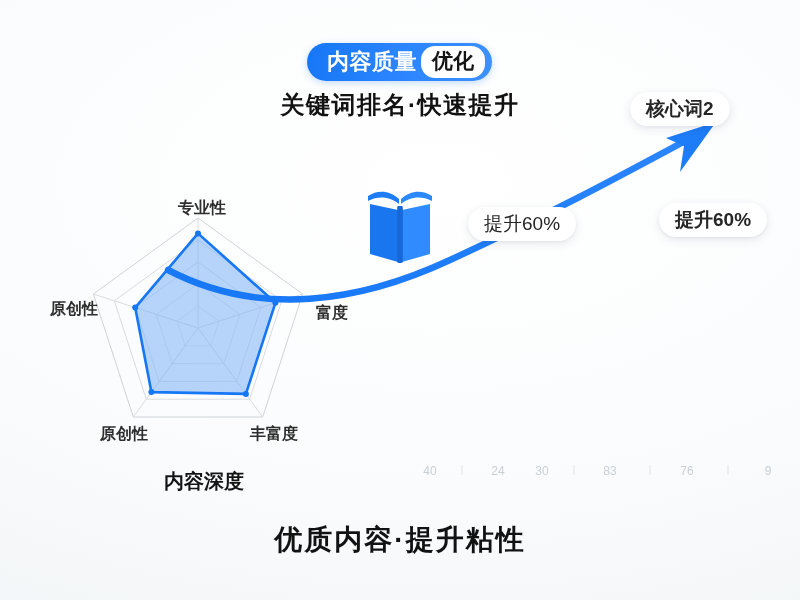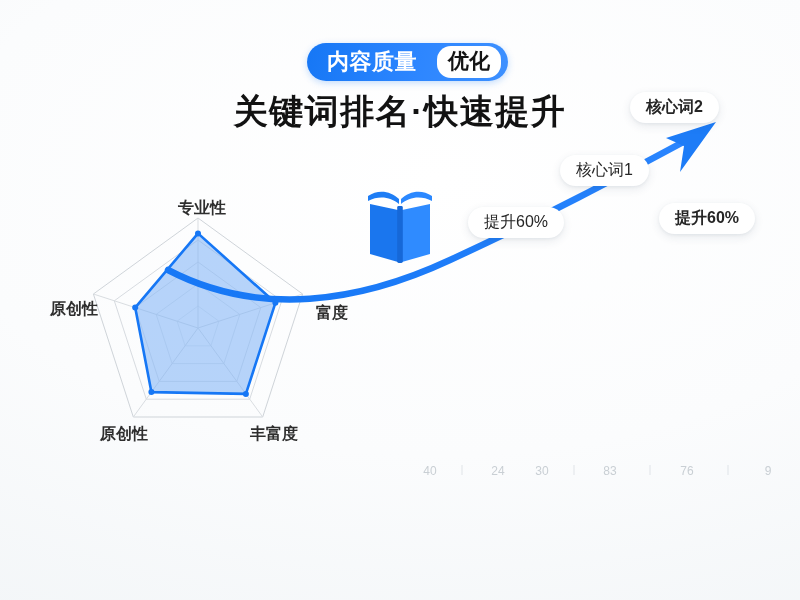--- a/index.html
+++ b/index.html
@@ -12,49 +12,49 @@
     color:#1a1a1a;
   }
   #stage { position:absolute; inset:0; }
 
   
   .badge {
     position:absolute; left:307px; top:43px;
     height:38px; padding:0 7px 0 20px;
     background:linear-gradient(100deg,#1677f5 0%,#2d86ff 55%,#3d90ff 100%);
     border-radius:19px;
-    display:flex; align-items:center; gap:20px;
+    display:flex; align-items:center; gap:4px;
     box-shadow:0 2px 7px rgba(22,119,245,.26);
   }
   .badge-main {
     color:#fff; font-size:22px; font-weight:700; letter-spacing:.5px;
     line-height:1; white-space:nowrap;
   }
   .badge-pill {
     background:#fff; color:#141414; font-size:21px; font-weight:700;
     border-radius:14px; padding:4px 11px 7px; line-height:1; white-space:nowrap;
   }
 
   
   .main-title {
     position:absolute; left:0; right:0; top:89px;
-    text-align:center; font-size:34px; font-weight:700;
+    text-align:center; font-size:24px; font-weight:700;
     letter-spacing:1.5px; color:#121212; white-space:nowrap;
   }
   .bottom-title {
     position:absolute; left:0; right:0; top:521px;
     text-align:center; font-size:28px; font-weight:700;
     letter-spacing:2px; color:#121212; white-space:nowrap;
   }
 
   
   .pill {
     position:absolute;
     background:#fff; border-radius:17px;
-    font-size:16px; color:#262626; white-space:nowrap;
+    font-size:19px; color:#262626; white-space:nowrap;
     padding:7px 16px 8px; line-height:1;
     box-shadow:0 3px 10px rgba(40,60,90,.10), 0 1px 3px rgba(40,60,90,.06);
   }
   .pill.bold { font-weight:700; }
 
   #pill-kw2  { left:630px; top:92px; }
   #pill-kw1  { left:560px; top:155px; }
   #pill-up1  { left:468px; top:207px; }
   #pill-up2  { left:659px; top:203px; }
   #pill-stay { left:474px; top:297px; }
@@ -128,20 +128,21 @@
       </g>
     </svg>
   </div>
 
   <span class="radar-label" id="lbl-top">专业性</span>
   <span class="radar-label" id="lbl-right">富度</span>
   <span class="radar-label" id="lbl-br">丰富度</span>
   <span class="radar-label" id="lbl-bl">原创性</span>
   <span class="radar-label" id="lbl-left">原创性</span>
 
+  <div class="depth-label">内容深度</div>
 
   <div id="ticks">
     <span class="tick-num" style="left:20px">40</span>
     <span class="tick-mark" style="left:52px"></span>
     <span class="tick-num" style="left:88px">24</span>
     <span class="tick-num" style="left:132px">30</span>
     <span class="tick-mark" style="left:164px"></span>
     <span class="tick-num" style="left:200px">83</span>
     <span class="tick-mark" style="left:240px"></span>
     <span class="tick-num" style="left:277px">76</span>
@@ -166,18 +167,18 @@
     <svg width="76" height="86" viewBox="0 0 76 86">
       <path d="M6 14 C16 7, 29 9, 37 17 L37 22 C29 15, 17 13, 6 19 Z" fill="#1e7df5"></path>
       <path d="M70 14 C60 7, 47 9, 39 17 L39 22 C47 15, 59 13, 70 19 Z" fill="#2b88ff"></path>
       <path d="M8 22 L36 28 L36 80 L8 72 Z" fill="#1a76ee"></path>
       <path d="M68 22 L40 28 L40 80 L68 72 Z" fill="#2f8bff"></path>
       <rect x="35.2" y="24" width="5.6" height="57" rx="1.4" fill="#1668d8"></rect>
     </svg>
   </div>
 
   <div class="pill bold" id="pill-kw2">核心词2</div>
-  <div class="pill" id="pill-kw1">核心词1</div>
   <div class="pill" id="pill-up1">提升60%</div>
   <div class="pill bold" id="pill-up2">提升60%</div>
 
+  <div class="bottom-title">优质内容·提升粘性</div>
 
 </div>
 
 </body></html>

